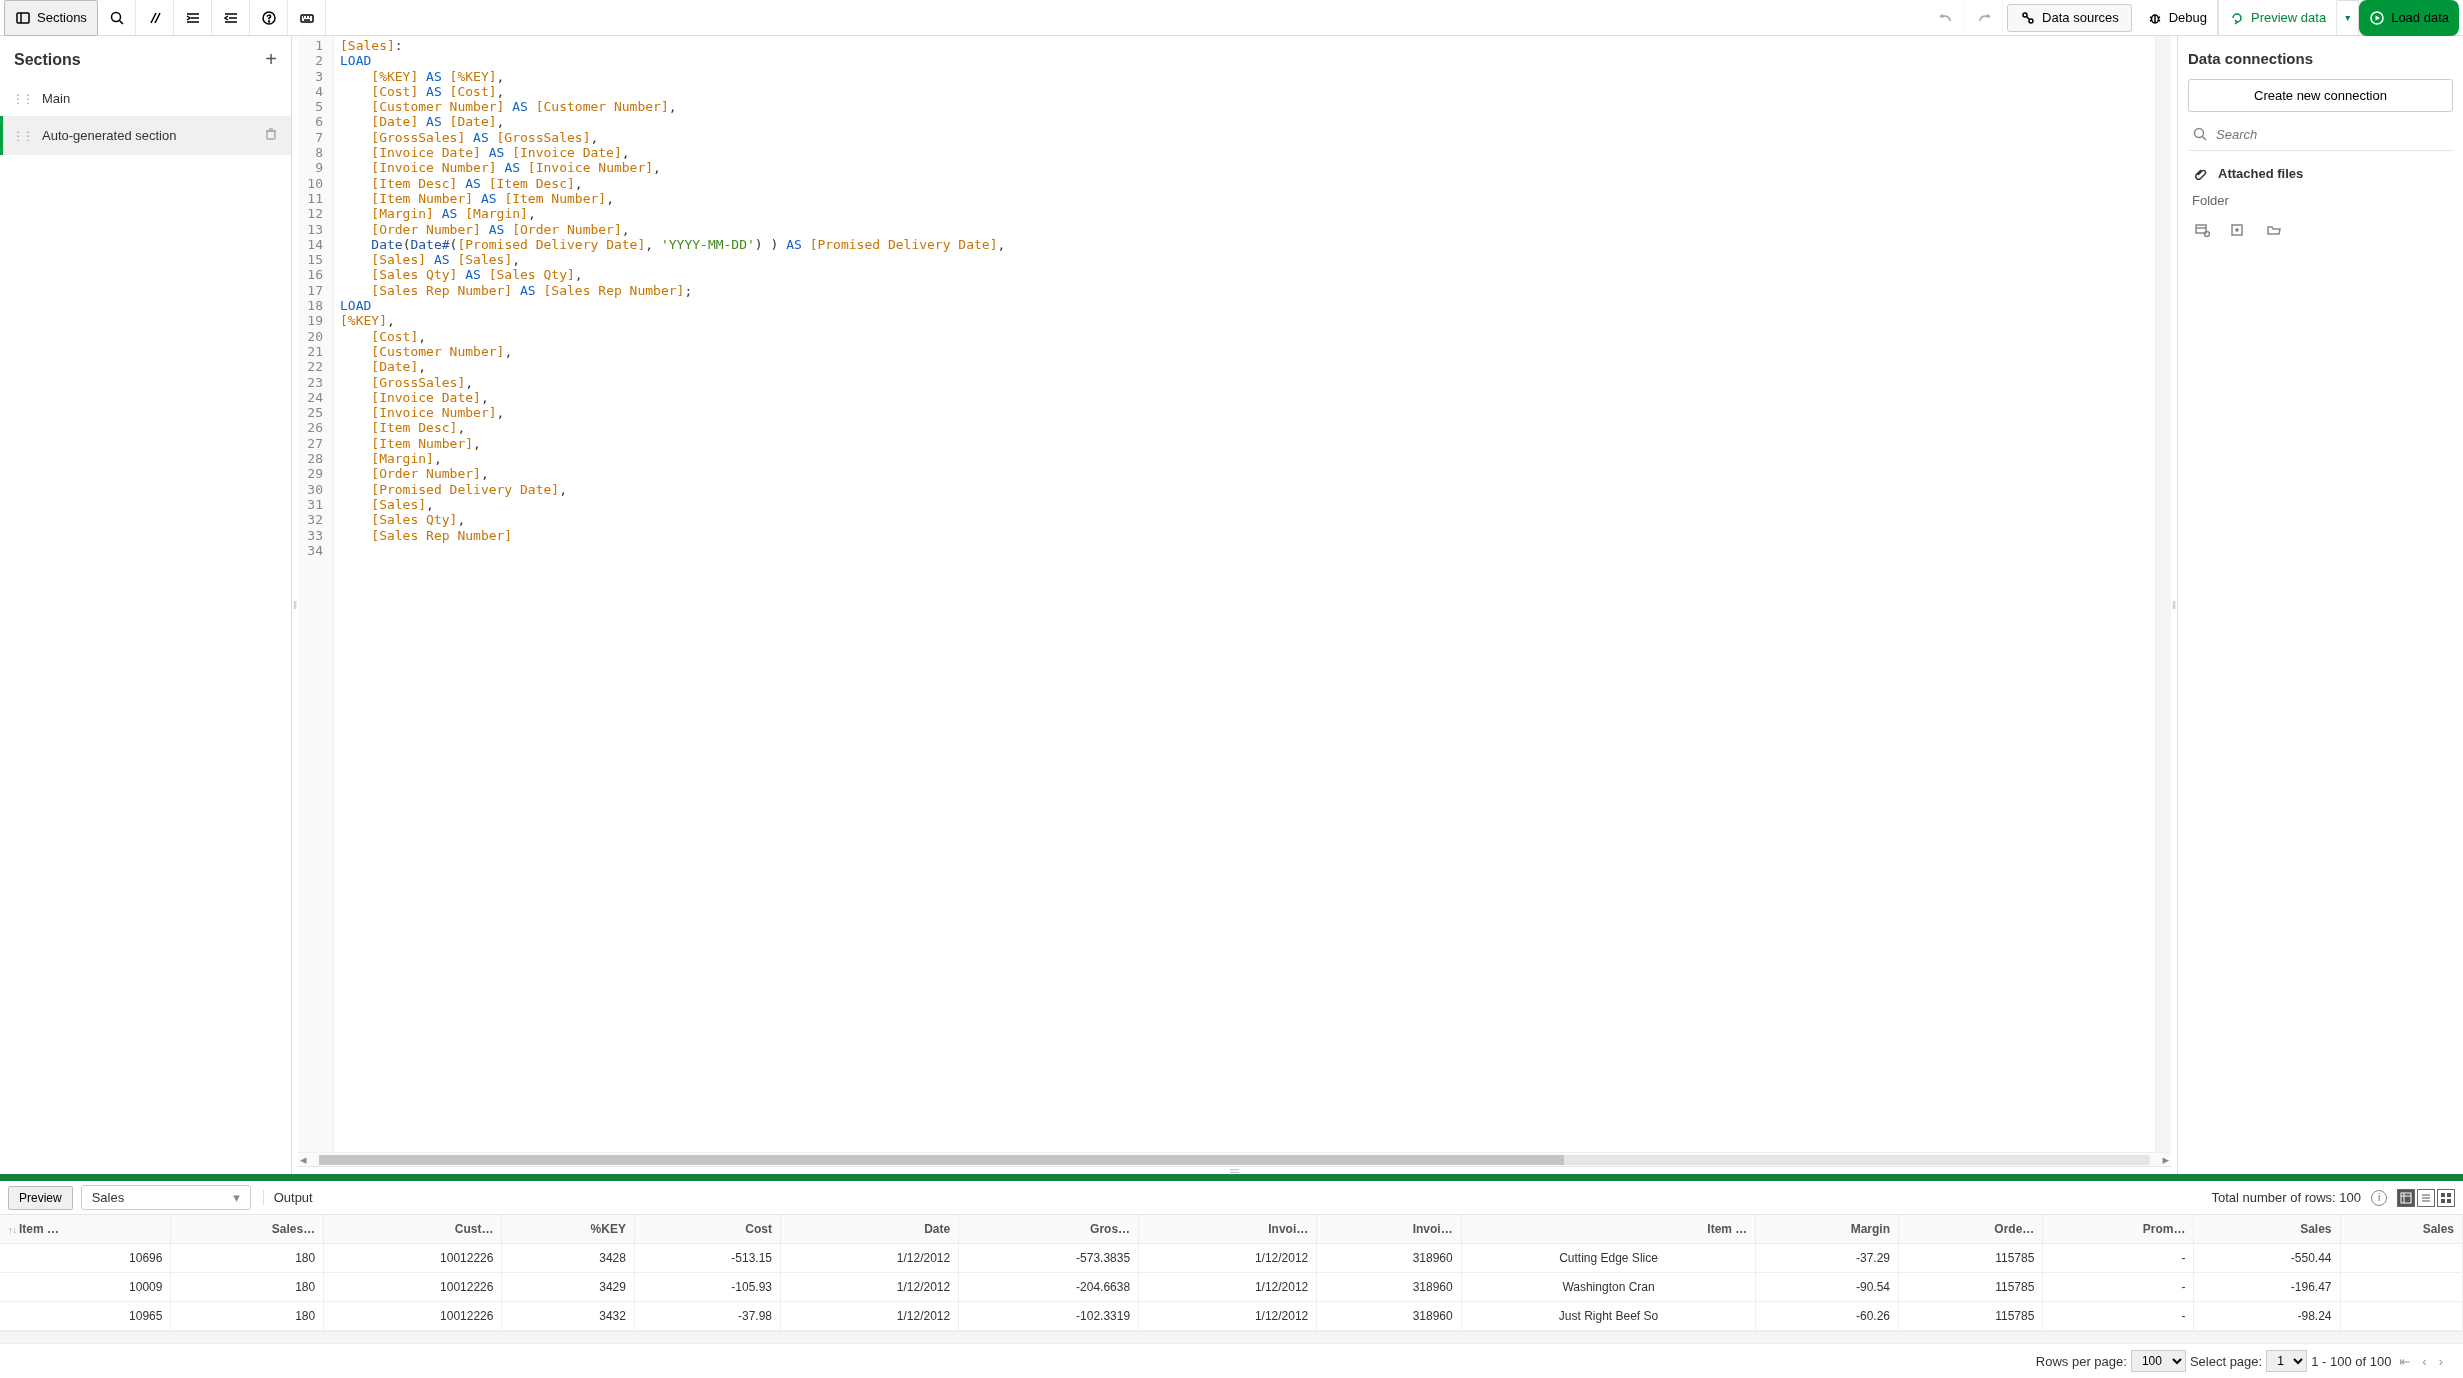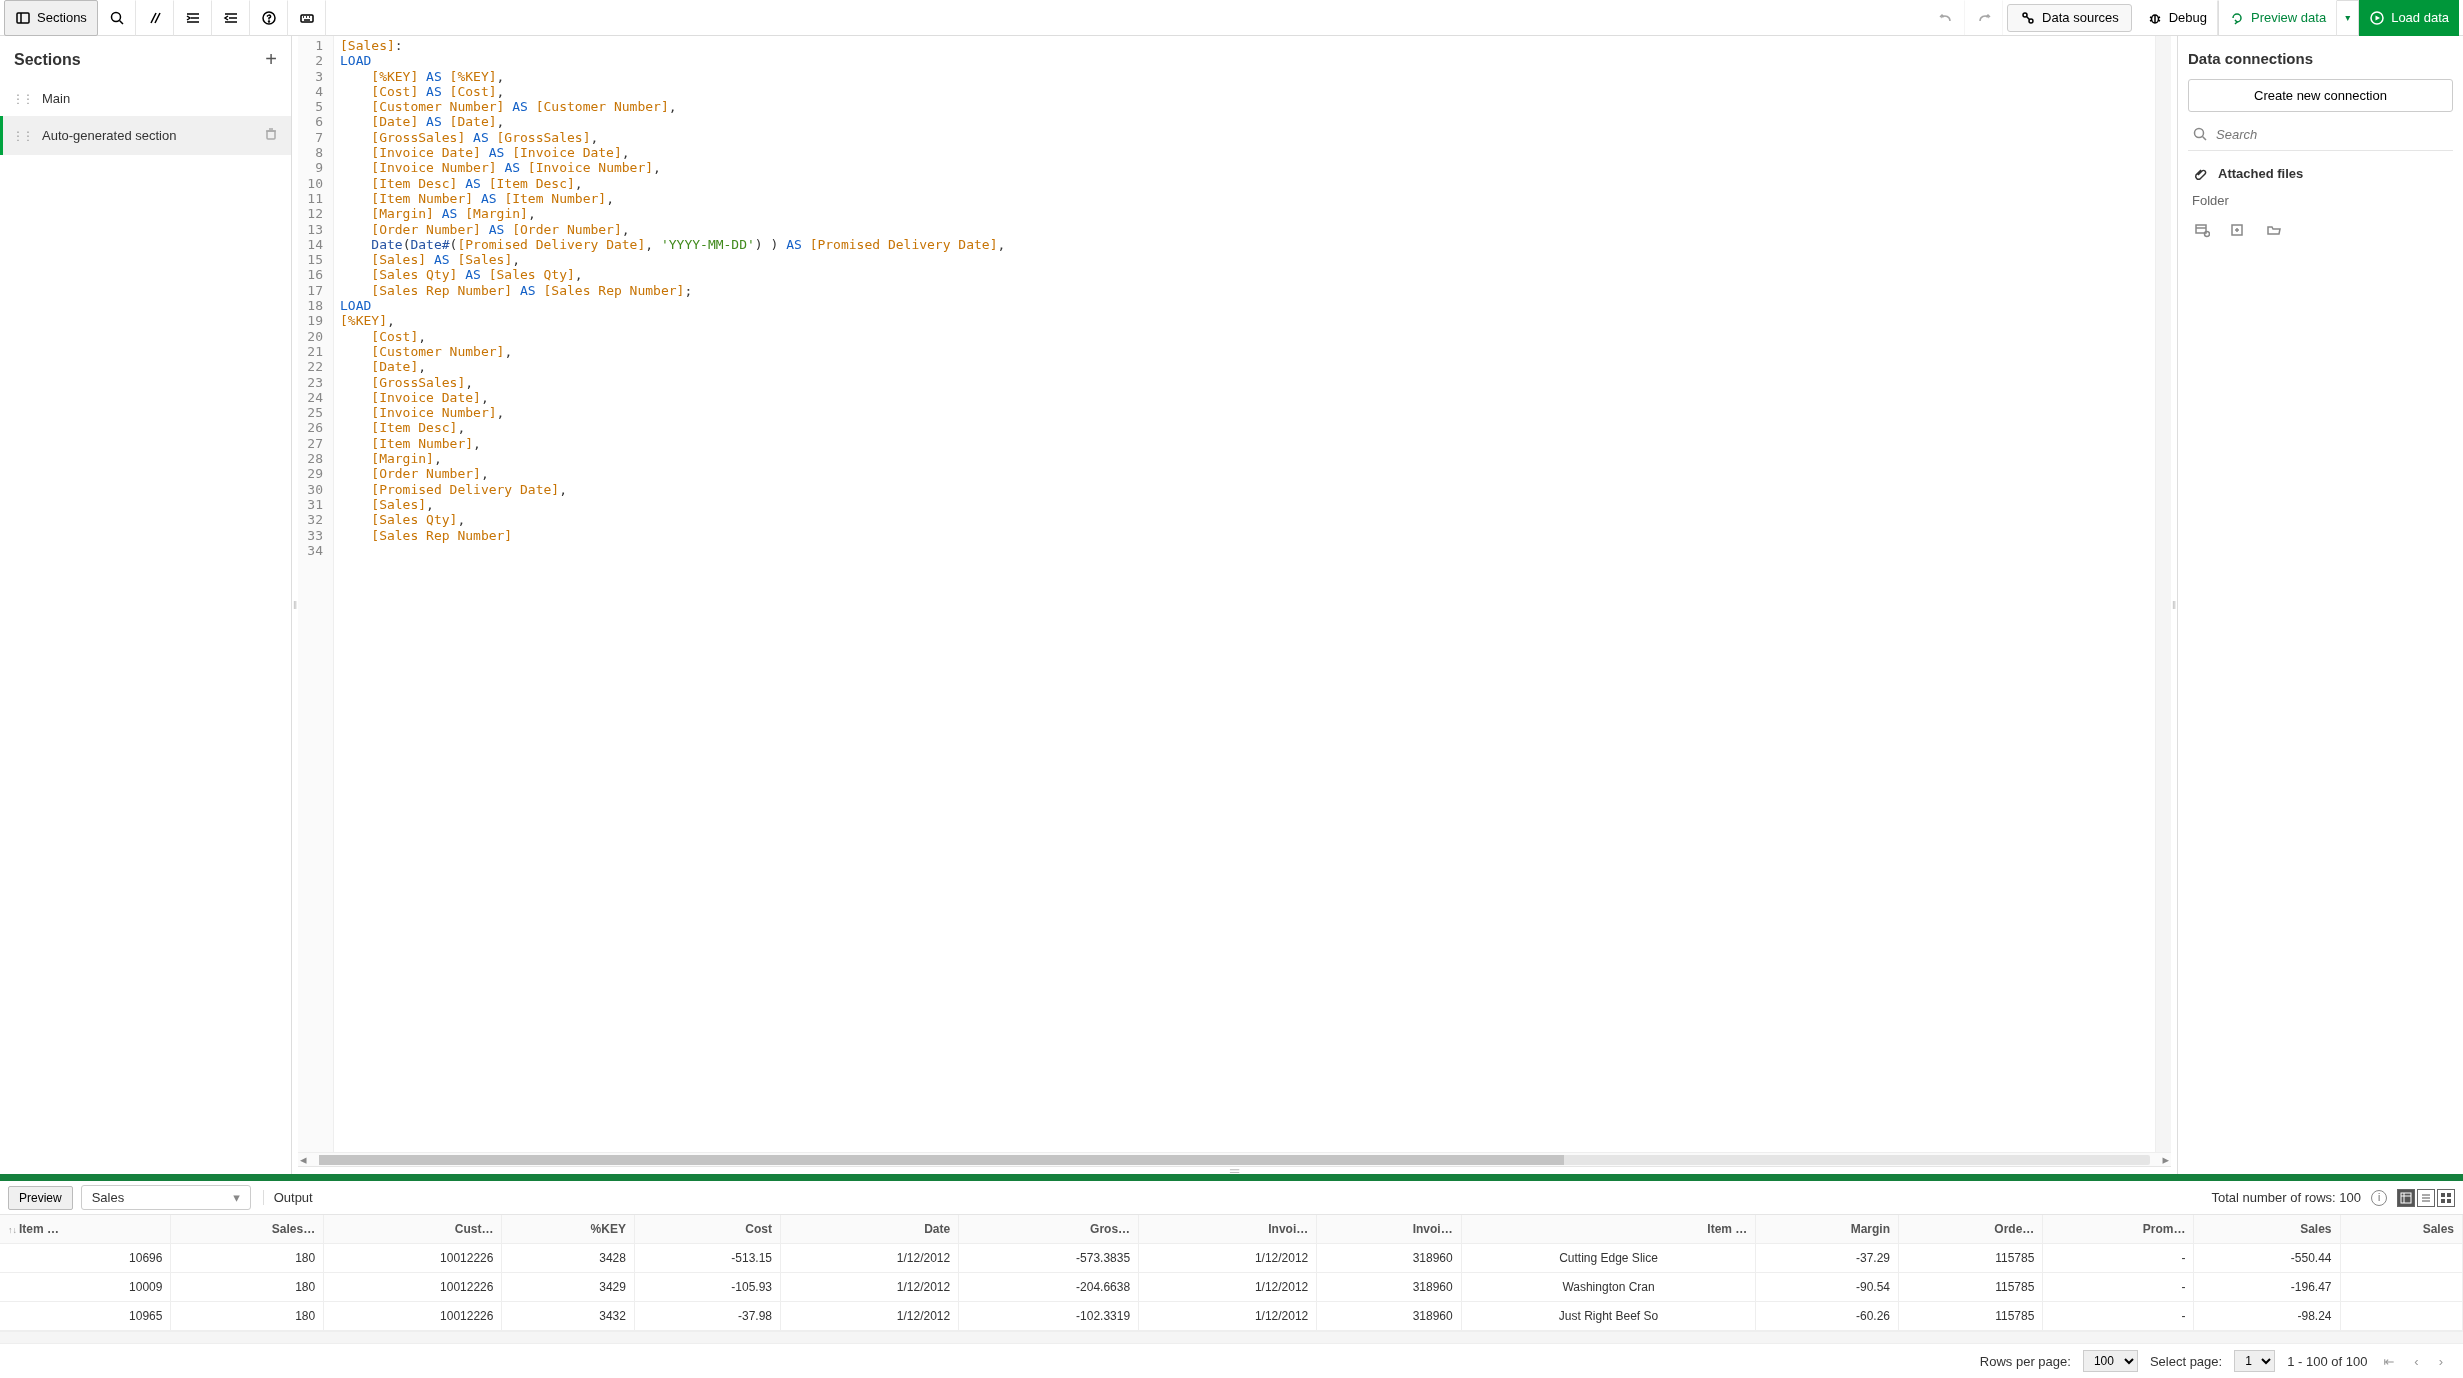--- a/index.html
+++ b/index.html
@@ -7,21 +7,21 @@
 .app { display: flex; flex-direction: column; height: 100vh; }
 
 
 .toolbar { display: flex; align-items: center; height: 36px; border-bottom: 1px solid #ddd; padding: 0 4px; }
 .tb-btn { display: inline-flex; align-items: center; gap: 6px; padding: 6px 10px; border: 1px solid transparent; background: transparent; cursor: pointer; font-size: 13px; border-right: 1px solid #e5e5e5; height: 36px; }
 .tb-btn.icon-only { padding: 6px 10px; }
 .tb-btn.active { background: #f0f0f0; border: 1px solid #bbb; border-radius: 2px; }
 .tb-btn.disabled { opacity: 0.35; cursor: default; }
 .tb-spacer { flex: 1; }
 .tb-btn.pill { border: 1px solid #ccc; border-radius: 3px; margin: 0 4px; height: 28px; padding: 4px 12px; background: #f8f8f8; }
-.tb-btn.green { background: #00973a; color: #ffffff; border: none; height: 36px; border-radius: 0; }
+.tb-btn.green { background: #00973a; color: #000000; border: none; height: 36px; border-radius: 8px; }
 .tb-btn.green-outline { color: #00873d; border-left: 1px solid #ddd; }
 .tb-btn.dd { width: 22px; padding: 0; justify-content: center; border: 1px solid #ddd; border-left: none; }
 .icon-svg { width: 16px; height: 16px; display: inline-block; fill: none; stroke: currentColor; stroke-width: 1.5; }
 
 
 .workspace { display: flex; flex: 1; min-height: 0; }
 
 
 .left { width: 292px; border-right: 1px solid #ddd; display: flex; flex-direction: column; }
 .left-hdr { display: flex; align-items: center; justify-content: space-between; padding: 12px 14px 10px 14px; }
@@ -75,21 +75,21 @@
 .view-toggle span.on { background:#555; color:#fff; }
 
 .grid { overflow:auto; }
 .grid table { border-collapse: collapse; width: 100%; min-width: 1400px; }
 .grid th, .grid td { border-bottom:1px solid #eee; border-right:1px solid #eee; padding: 7px 8px; font-size:12px; text-align:right; white-space:nowrap; overflow:hidden; text-overflow:ellipsis; }
 .grid th { background:#fafafa; font-weight:600; color:#555; position:sticky; top:0; }
 .grid th:first-child { text-align:left; }
 .grid td.ltext { text-align:center;margin-left:35px; }
 .sort-icon { font-size:9px; margin-right:2px; color:#999;}
 
-.pager { display:flex; align-items:center; justify-content:flex-end; gap:12px; padding: 6px 16px; font-size:13px; border-top:1px solid #eee; }
+.pager { display:flex; align-items:center; justify-content:flex-end; gap:4px; padding: 6px 16px; font-size:13px; border-top:1px solid #eee; }
 .pager select { border:1px solid #ccc; padding:2px 6px; font-size:12px; }
 .pager .nav { color:#999; cursor:pointer; padding:0 4px; }
 </style>
 </head>
 <body>
 
 <div class="app">
 
   <div class="toolbar">
     <button class="tb-btn active">

